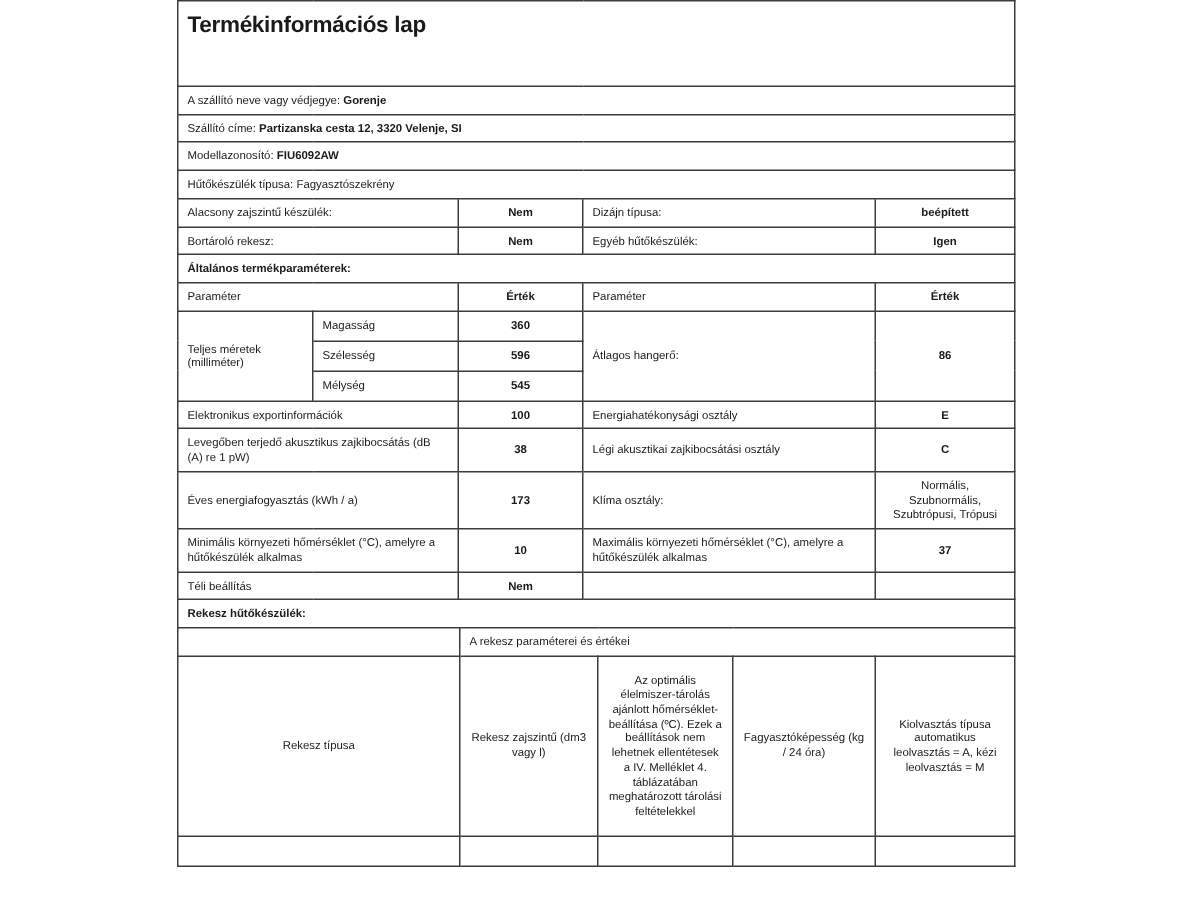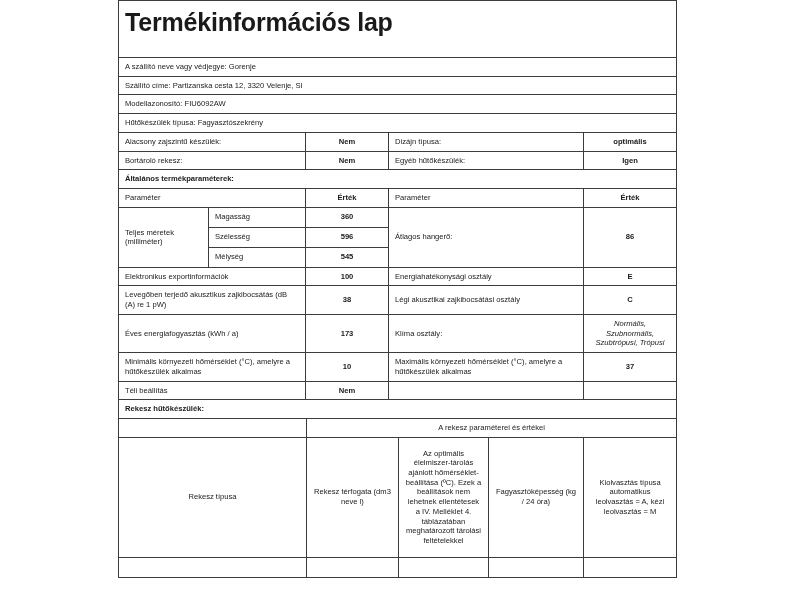--- a/index.html
+++ b/index.html
@@ -32,34 +32,34 @@
     line-height: 1.28;
     vertical-align: middle;
     background: #ffffff;
   }
   .title-cell {
     height: 44px;
     vertical-align: top !important;
     padding-top: 8px !important;
   }
   .title-text {
-    font-size: 25px;
+    font-size: 15px;
     font-weight: bold;
     letter-spacing: -0.2px;
     line-height: 1.1;
   }
   .lbl-bold { font-weight: normal; }
-  .inline-val { font-weight: normal; }
+  .inline-val { font-weight: bold; }
   .ctr { text-align: center; font-weight: bold; }
   .row-h { height: 17px; }
   .row-h2 { height: 20px; }
   .sect { font-weight: bold; }
   .vtall { height: 24px; }
-  .stack-val { text-align: center; line-height: 1.35; font-style: italic; }
-  .bt-head { text-align: center; }
+  .stack-val { text-align: center; line-height: 1.35; }
+  .bt-head { }
   .bt-cell {
     text-align: center;
     vertical-align: middle !important;
     line-height: 1.35;
   }
   .bt-left {
     text-align: center;
     vertical-align: middle !important;
   }
   .tall-head { height: 120px; }
@@ -109,21 +109,21 @@
         <td colspan="5">
           <span class="lbl-bold">Hűtőkészülék típusa:</span>
           <span class="lbl-bold">Fagyasztószekrény</span>
         </td>
       </tr>
 
       <tr class="row-h">
         <td colspan="2">Alacsony zajszintű készülék:</td>
         <td class="ctr">Nem</td>
         <td>Dizájn típusa:</td>
-        <td class="ctr">optimális</td>
+        <td class="ctr">beépített</td>
       </tr>
 
       <tr class="row-h">
         <td colspan="2">Bortároló rekesz:</td>
         <td class="ctr">Nem</td>
         <td>Egyéb hűtőkészülék:</td>
         <td class="ctr">Igen</td>
       </tr>
 
       <tr class="row-h">
@@ -204,21 +204,21 @@
       <col style="width:95px">
       <col style="width:93px">
     </colgroup>
     <tbody>
       <tr style="height:18px">
         <td></td>
         <td class="bt-head" colspan="4">A rekesz paraméterei és értékei</td>
       </tr>
       <tr class="tall-head">
         <td class="bt-left">Rekesz típusa</td>
-        <td class="bt-cell">Rekesz térfogata (dm3 neve l)</td>
+        <td class="bt-cell">Rekesz zajszintű (dm3 vagy l)</td>
         <td class="bt-cell">Az optimális élelmiszer-tárolás ajánlott hőmérséklet-beállítása (ºC). Ezek a beállítások nem lehetnek ellentétesek a IV. Melléklet 4. táblázatában meghatározott tárolási feltételekkel</td>
         <td class="bt-cell">Fagyasztóképesség (kg / 24 óra)</td>
         <td class="bt-cell">Kiolvasztás típusa automatikus leolvasztás = A, kézi leolvasztás = M</td>
       </tr>
       <tr style="height:20px">
         <td></td>
         <td></td>
         <td></td>
         <td></td>
         <td></td>

